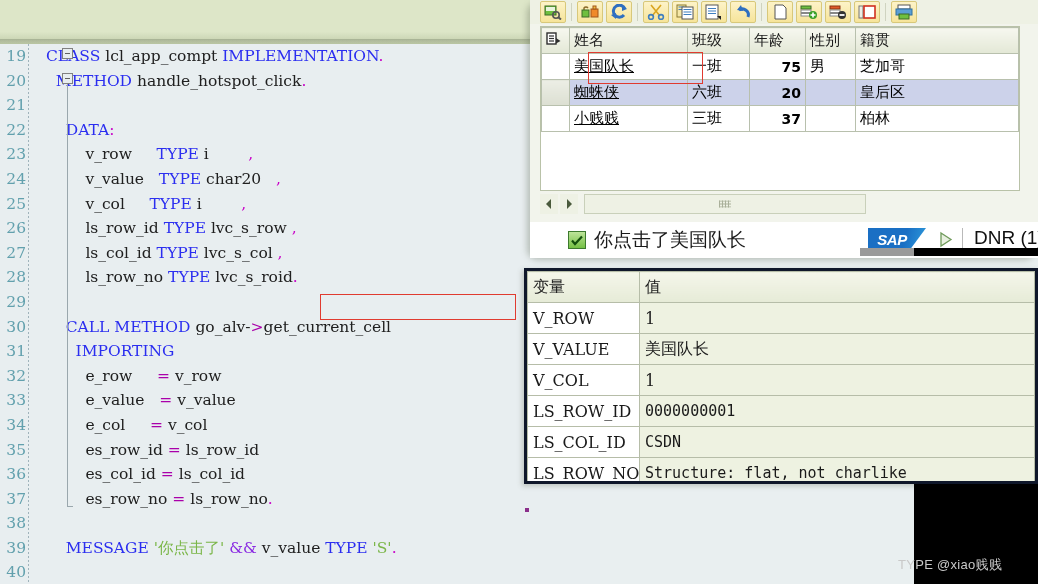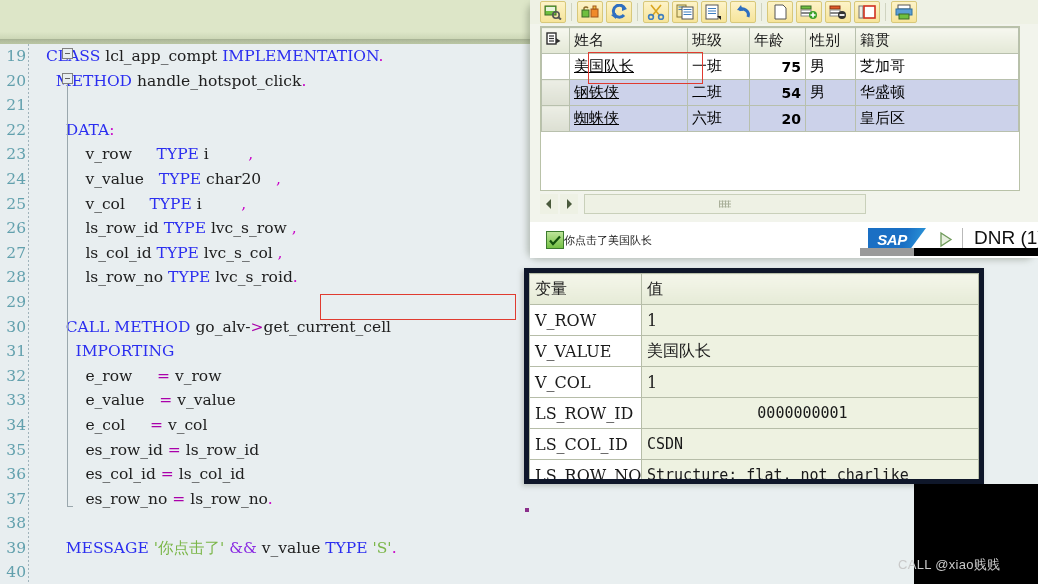--- a/index.html
+++ b/index.html
@@ -144,22 +144,22 @@
                       repeating-linear-gradient(to bottom,#aab09a 0 1px,transparent 1px 3px);
     background-size: 3px 3px;
   }
 
   .alv-statusbar {
     position: absolute; left: 0; top: 222px; width: 508px; height: 36px;
     background: #ffffff;
     display: flex; align-items: center;
   }
   .status-msg {
-    display: flex; align-items: center; padding-left: 16px;
-    font-family: "DejaVu Serif", serif; font-size: 11px; color: #1a1a1a;
+    display: flex; align-items: center; gap: 8px; padding-left: 38px;
+    font-family: "DejaVu Serif", serif; font-size: 19px; color: #1a1a1a;
   }
   .ok-icon {
     width: 18px; height: 18px; border: 1px solid #3c7a2e;
     background: linear-gradient(to bottom,#bde49a,#74c044);
     display:flex; align-items:center; justify-content:center;
     box-sizing:border-box;
   }
   .sap-logo {
     position:absolute; left: 338px; top: 6px;
     width: 58px; height: 22px;
@@ -179,39 +179,39 @@
   }
 
   
   .redbox-alv {
     position: absolute; border: 1.5px solid #e03b30; box-sizing:border-box;
     pointer-events: none;
   }
 
   
   .dbg-panel {
-    position: absolute; left: 524px; top: 268px; width: 460px; height: 216px;
-    background: #edf1e0; border: 5px solid #0f172a; box-sizing: border-box;
+    position: absolute; left: 524px; top: 268px; width: 514px; height: 216px;
+    background: #edf1e0; border: 3px solid #0f172a; box-sizing: border-box;
     box-shadow: -2px 2px 5px rgba(90,100,80,.3);
     overflow: hidden;
   }
   table.dbg { border-collapse: collapse; width: 100%; table-layout: fixed;
     font-family: "DejaVu Serif", serif; font-size: 16px; }
   table.dbg th, table.dbg td {
     border: 1px solid #b6bda8; padding: 0 5px; height: 31px;
     box-sizing:border-box; white-space: nowrap; overflow:hidden; color:#1a1a1a;
   }
   table.dbg th {
     background: linear-gradient(to bottom,#f4f6ea,#e6ebd7);
     font-weight: normal; text-align: left;
   }
   th.vname, td.vname { width: 112px; }
   td.vname { background: #ffffff; }
   td.vval  { background: #eef2e1; }
-  td.vval.numright { text-align: center; font-family:"DejaVu Sans Mono", monospace; font-size:15px; padding-right:20px;}
+  td.vval.numright { text-align: left; font-family:"DejaVu Sans Mono", monospace; font-size:15px; padding-right:20px;}
   td.vval.mono { font-family:"DejaVu Sans Mono", monospace; font-size:15px; }
 
   
   .black-region {
     position: absolute; left: 914px; top: 484px; width: 124px; height: 100px;
     background: #000000;
   }
   .watermark {
     position: absolute; left: 898px; top: 556px;
     font-family: "Liberation Sans", sans-serif; font-size: 13px;
@@ -376,33 +376,33 @@
             <tr class="odd">
               <td class="selcol"></td>
               <td class="cname">美国队长</td>
               <td>一班</td>
               <td class="cage">75</td>
               <td>男</td>
               <td>芝加哥</td>
             </tr>
             <tr class="even">
               <td class="selcol"></td>
-              <td class="cname">钢铁侠</td>
-              <td>二班</td>
-              <td class="cage">54</td>
-              <td>男</td>
-              <td>华盛顿</td>
-            </tr>
-            <tr class="even">
-              <td class="selcol"></td>
               <td class="cname">蜘蛛侠</td>
               <td>六班</td>
               <td class="cage">20</td>
               <td></td>
               <td>皇后区</td>
+            </tr>
+            <tr class="odd">
+              <td class="selcol"></td>
+              <td class="cname">小贱贱</td>
+              <td>三班</td>
+              <td class="cage">37</td>
+              <td></td>
+              <td>柏林</td>
             </tr>
           </tbody>
       </table>
     </div>
 
     <div class="redbox-alv" style="left:58px; top:52px; width:115px; height:32px;"></div>
 
     <div class="alv-hscroll">
       <div class="hs-arrow">
         <svg width="10" height="12" viewBox="0 0 10 12">
@@ -475,15 +475,15 @@
           </tr>
           <tr>
             <td class="vname">LS_ROW_NO</td>
             <td class="vval mono">Structure: flat, not charlike</td>
           </tr>
         </tbody>
     </table>
   </div>
 
   <div class="black-region"></div>
-  <div class="watermark">CALL @xiao贱贱</div>
+  <div class="watermark">TYPE @xiao贱贱</div>
 
 </div>
 
 </body></html>

